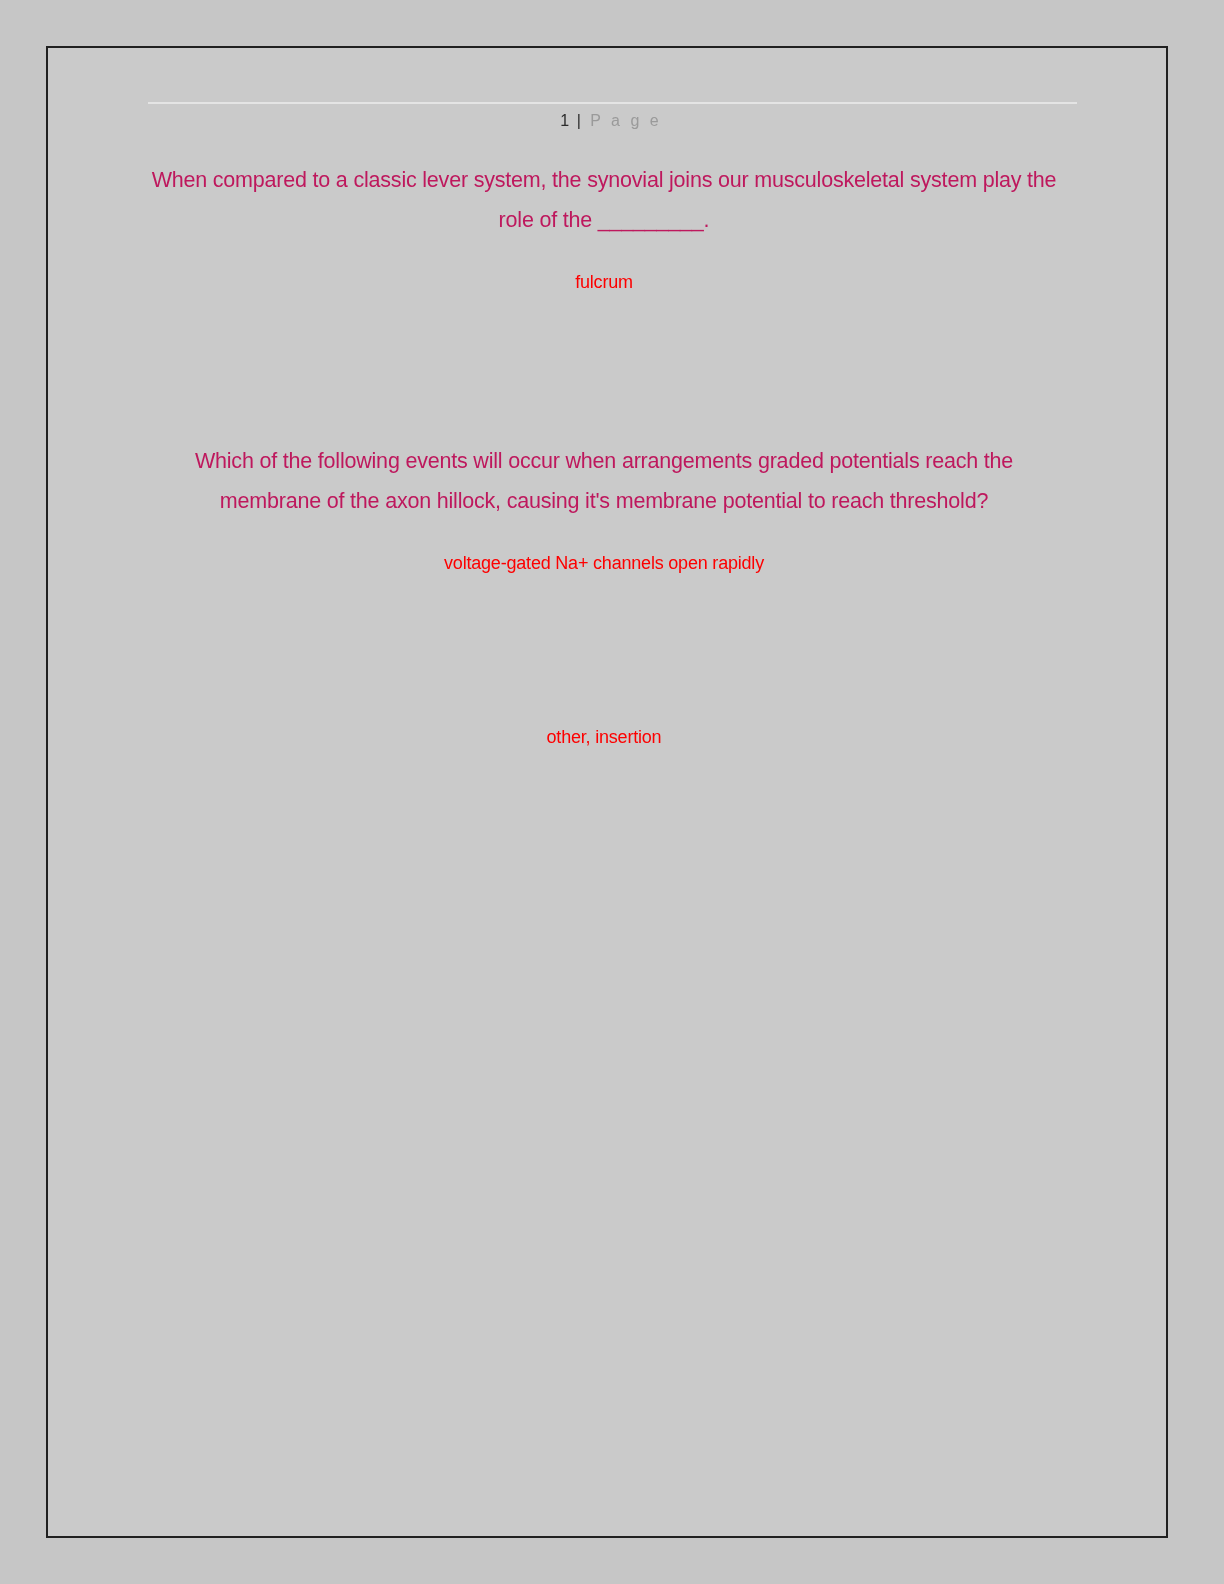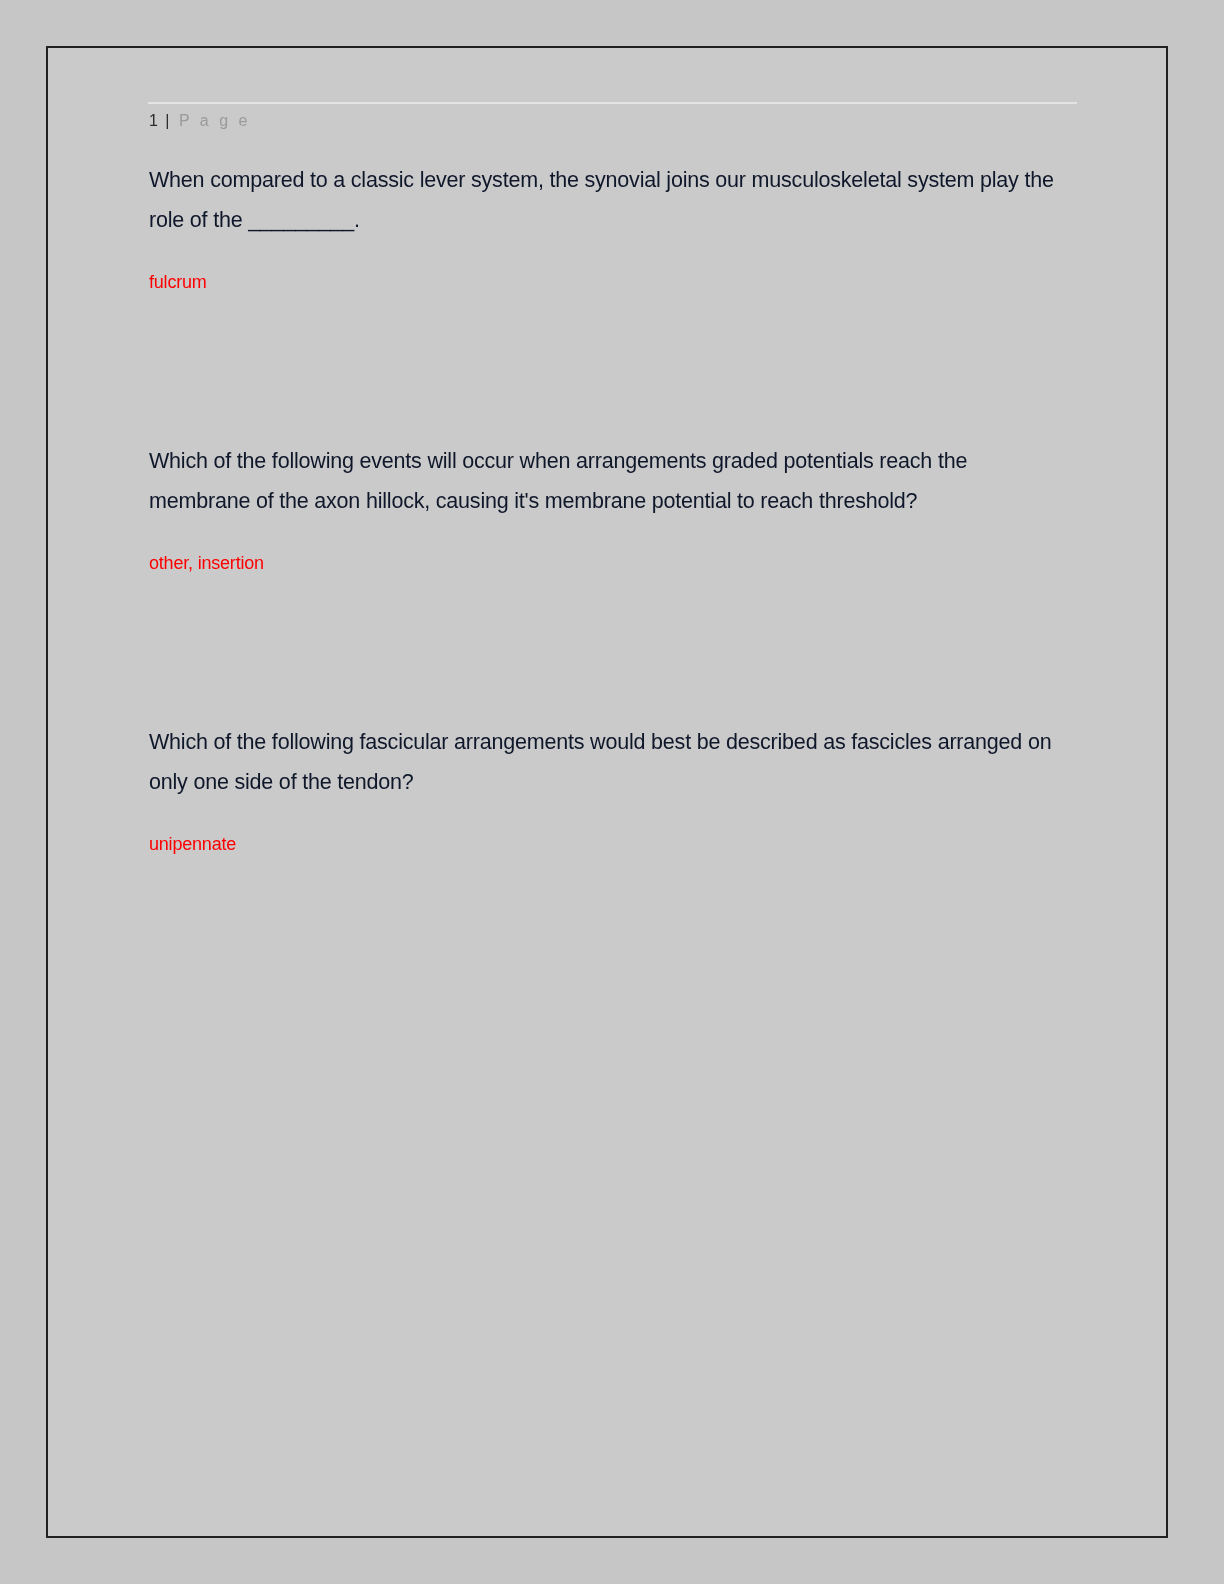--- a/index.html
+++ b/index.html
@@ -1,15 +1,15 @@
 <!DOCTYPE html>
 <html><head>
 <meta charset="utf-8">
 <style>
-  * { margin: 1px; padding: 0; box-sizing: border-box; }
+  * { margin: 1px; padding: 0; box-sizing: border-box; text-align: center; }
 
   html, body {
     width: 1224px;
     height: 1584px;
     background: #c6c6c6;
     font-family: "Liberation Sans", sans-serif;
   }
 
   .page {
     position: absolute;
@@ -40,21 +40,21 @@
     color: #3a3a3a;
   }
   .page-label .num { color: #2c2c2c; }
   .page-label .word { color: #9a9a9a; letter-spacing: 3px; }
 
   .qa-block { width: 912px; }
 
   .question {
     font-size: 21.5px;
     line-height: 40px;
-    color: #0f172a;
+    color: #be185d;
     letter-spacing: -0.2px;
     margin-bottom: 27px;
   }
 
   .answer {
     font-size: 18px;
     line-height: 30px;
     color: #fd0000;
     letter-spacing: -0.2px;
     margin-bottom: 144px;
@@ -73,25 +73,22 @@
       <span class="word">P a g e</span>
     </div>
 
     <section class="qa-block">
       <p class="question">When compared to a classic lever system, the synovial joins our musculoskeletal system play the role of the _________.</p>
       <p class="answer">fulcrum</p>
     </section>
 
     <section class="qa-block">
       <p class="question">Which of the following events will occur when arrangements graded potentials reach the membrane of the axon hillock, causing it's membrane potential to reach threshold?</p>
+      <p class="answer">voltage-gated Na+ channels open rapidly</p>
     </section>
 
     <section class="qa-block">
       <p class="answer">other, insertion</p>
     </section>
 
-    <section class="qa-block">
-      <p class="question">Which of the following fascicular arrangements would best be described as fascicles arranged on only one side of the tendon?</p>
-      <p class="answer">unipennate</p>
-    </section>
 
   </div>
 </div>
 
 </body></html>

